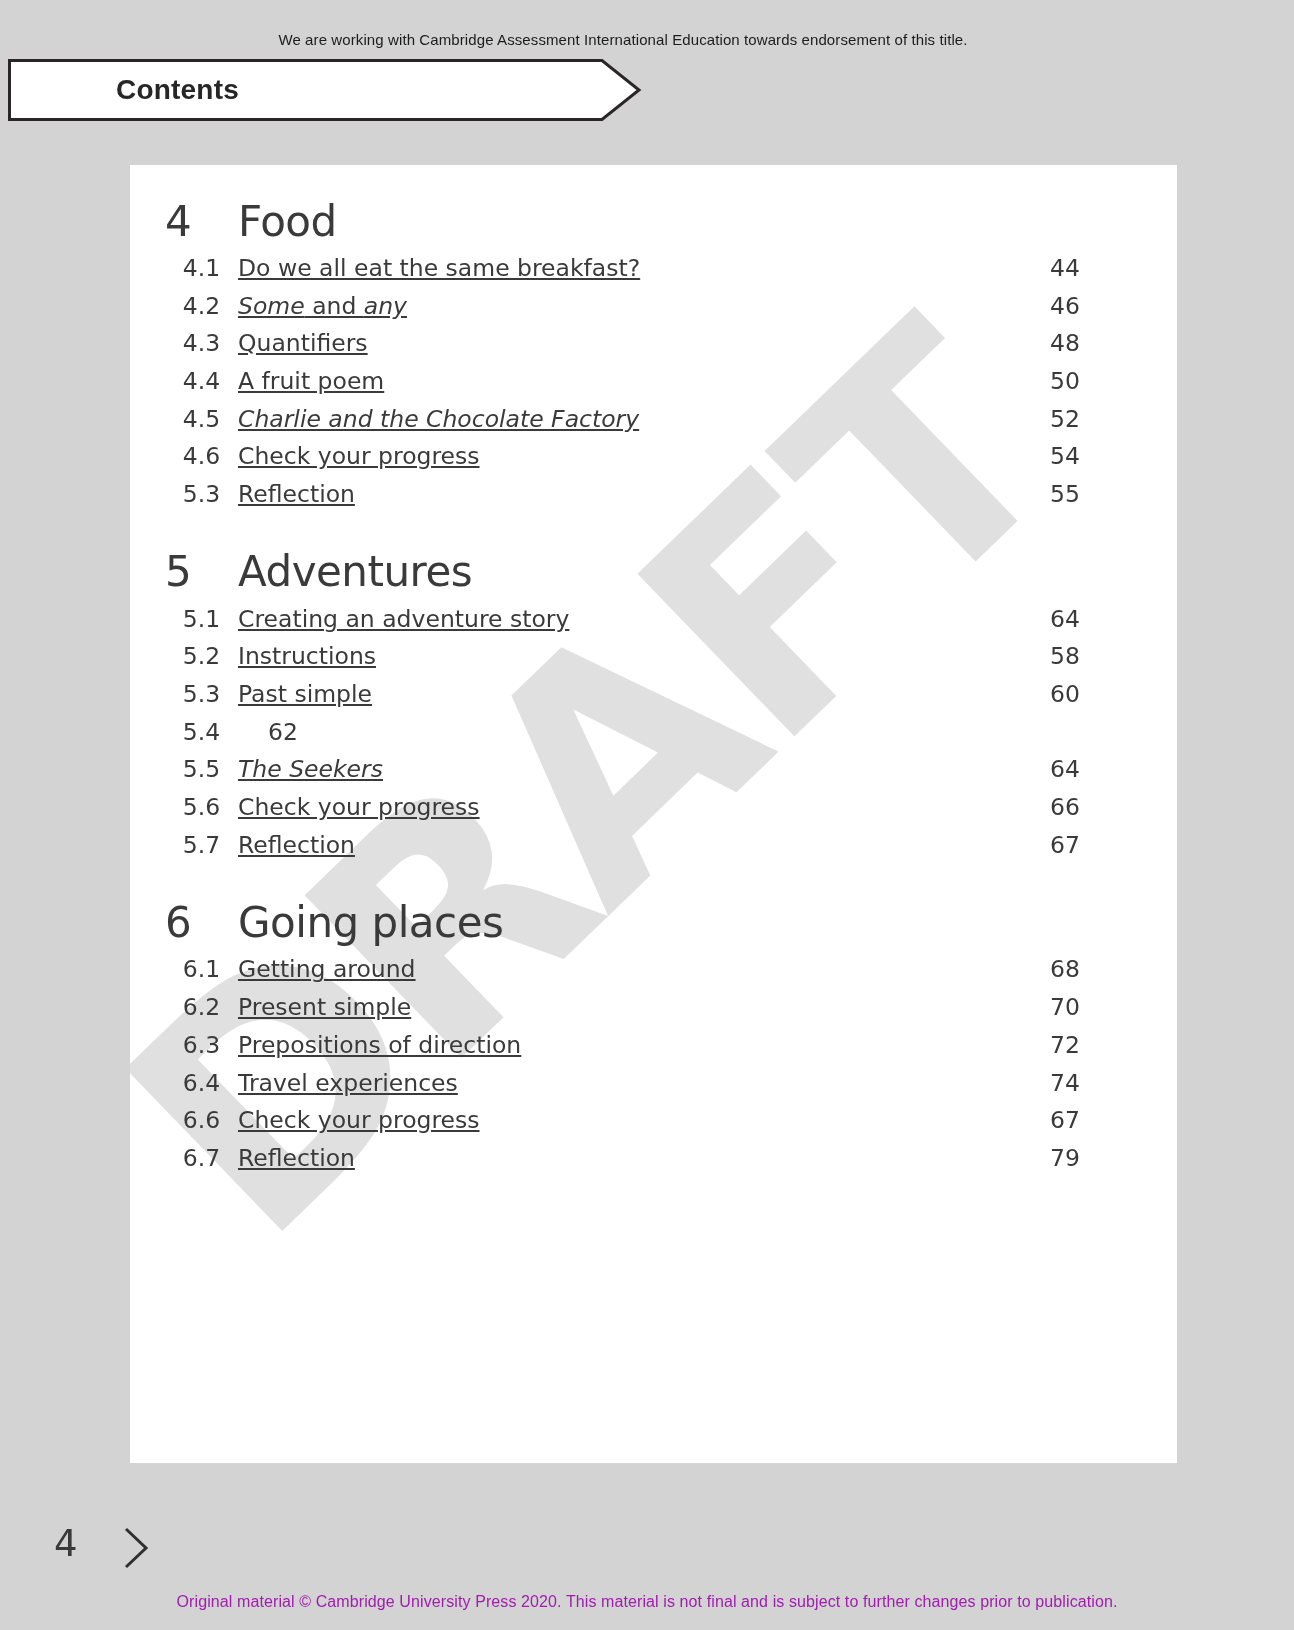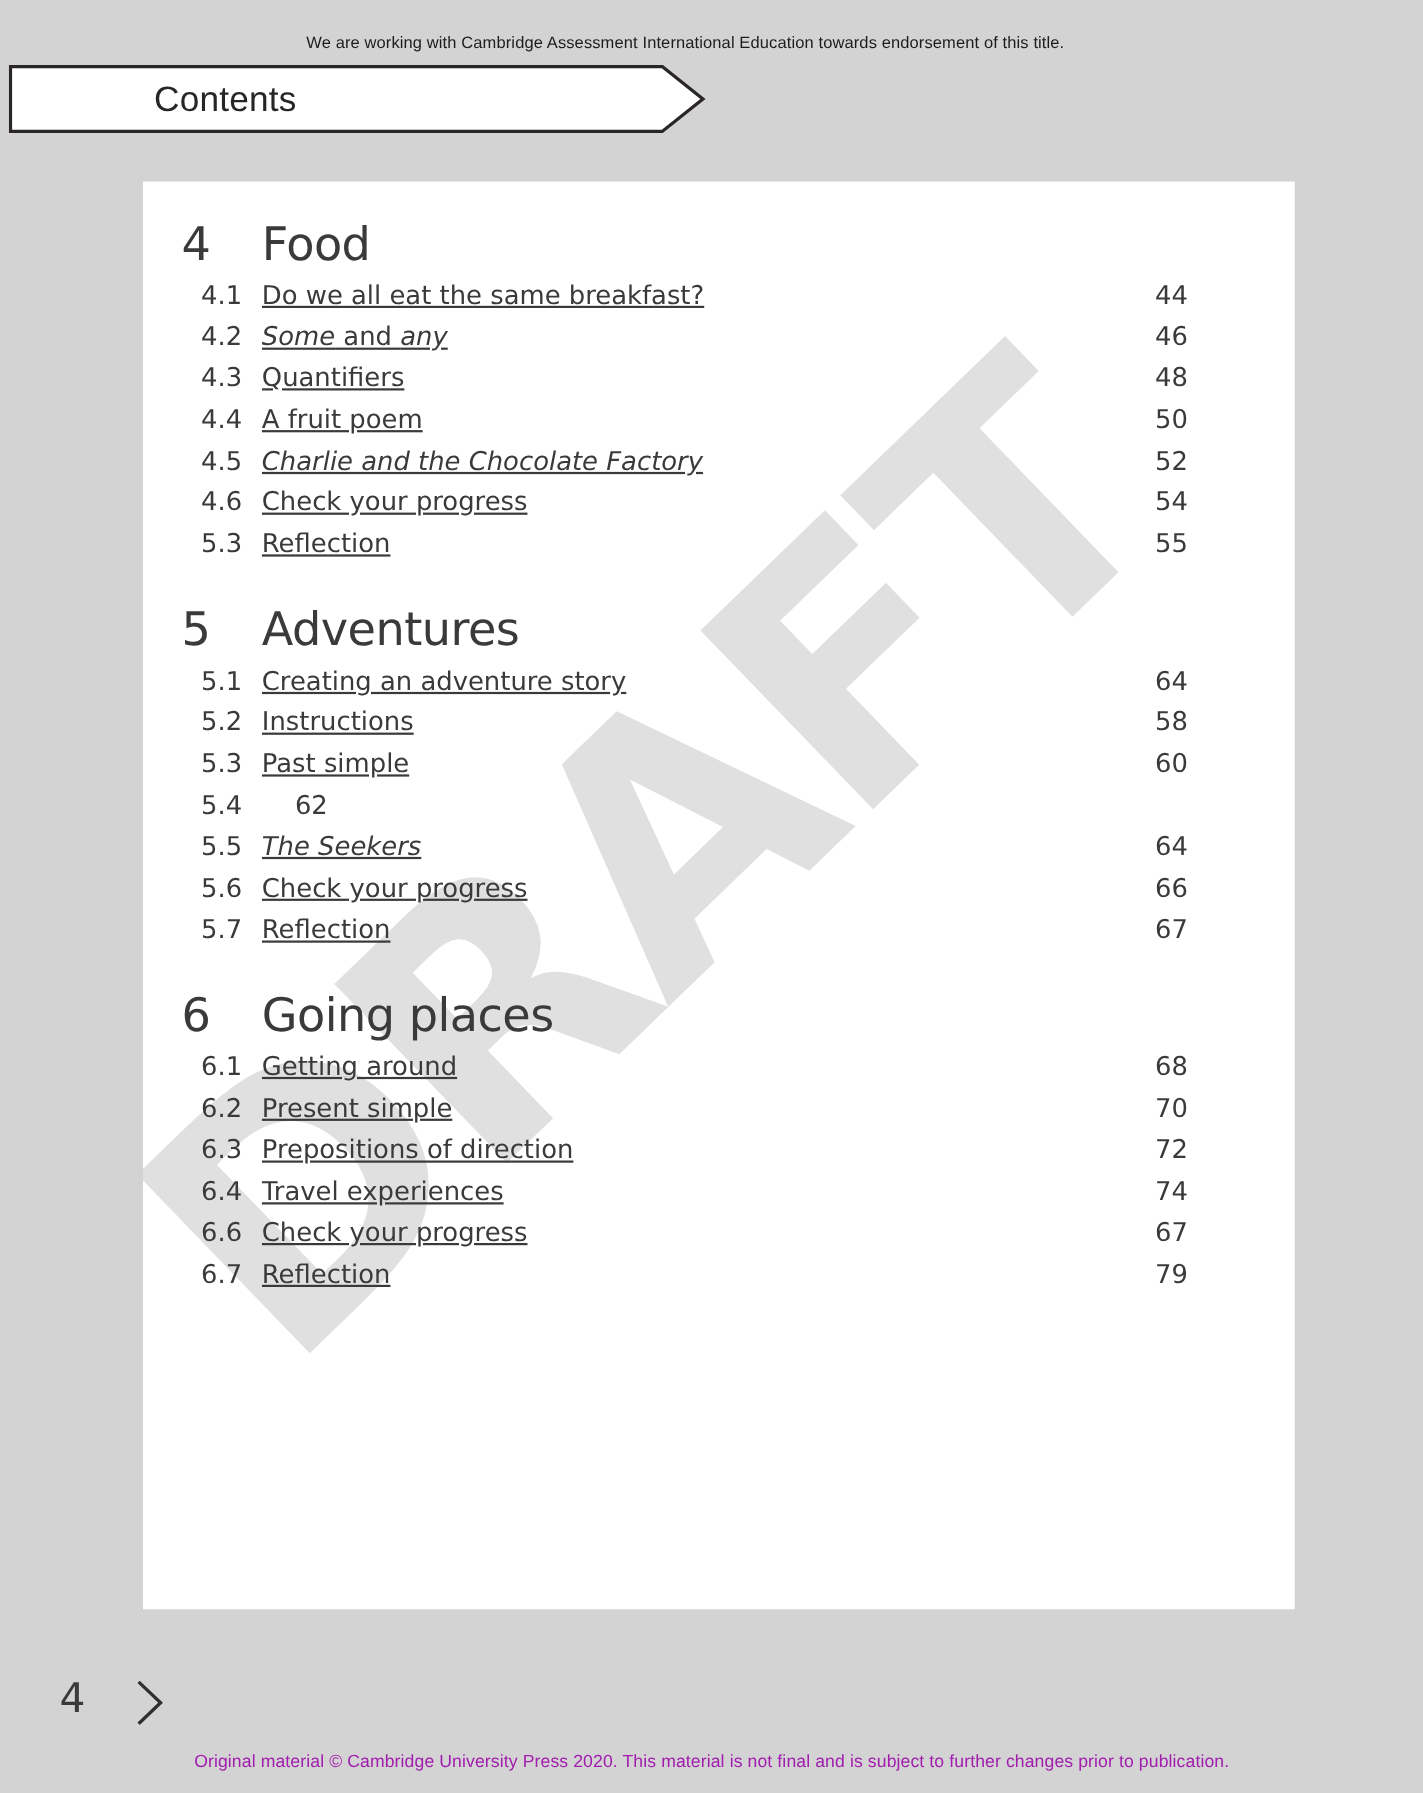--- a/index.html
+++ b/index.html
@@ -18,23 +18,23 @@
     text-align:center;
     transform:translateX(-24px);
     font-size:15px; color:#1c1c1c;
     letter-spacing:0.1px;
   }
 
   
   .banner { position:absolute; left:8px; top:59px; width:644px; height:64px; }
   .banner svg { position:absolute; left:0; top:0; }
   .banner-label {
-    position:absolute; left:132px; top:0; height:62px;
+    position:absolute; left:108px; top:0; height:62px;
     display:flex; align-items:center;
-    font-size:32px; font-weight:400; color:#262626;
+    font-size:28px; font-weight:700; color:#262626;
     letter-spacing:0.2px;
   }
 
   
   .card {
     position:absolute; left:130px; top:165px;
     width:1047px; height:1298px;
     background:#ffffff;
     overflow:hidden;
   }

